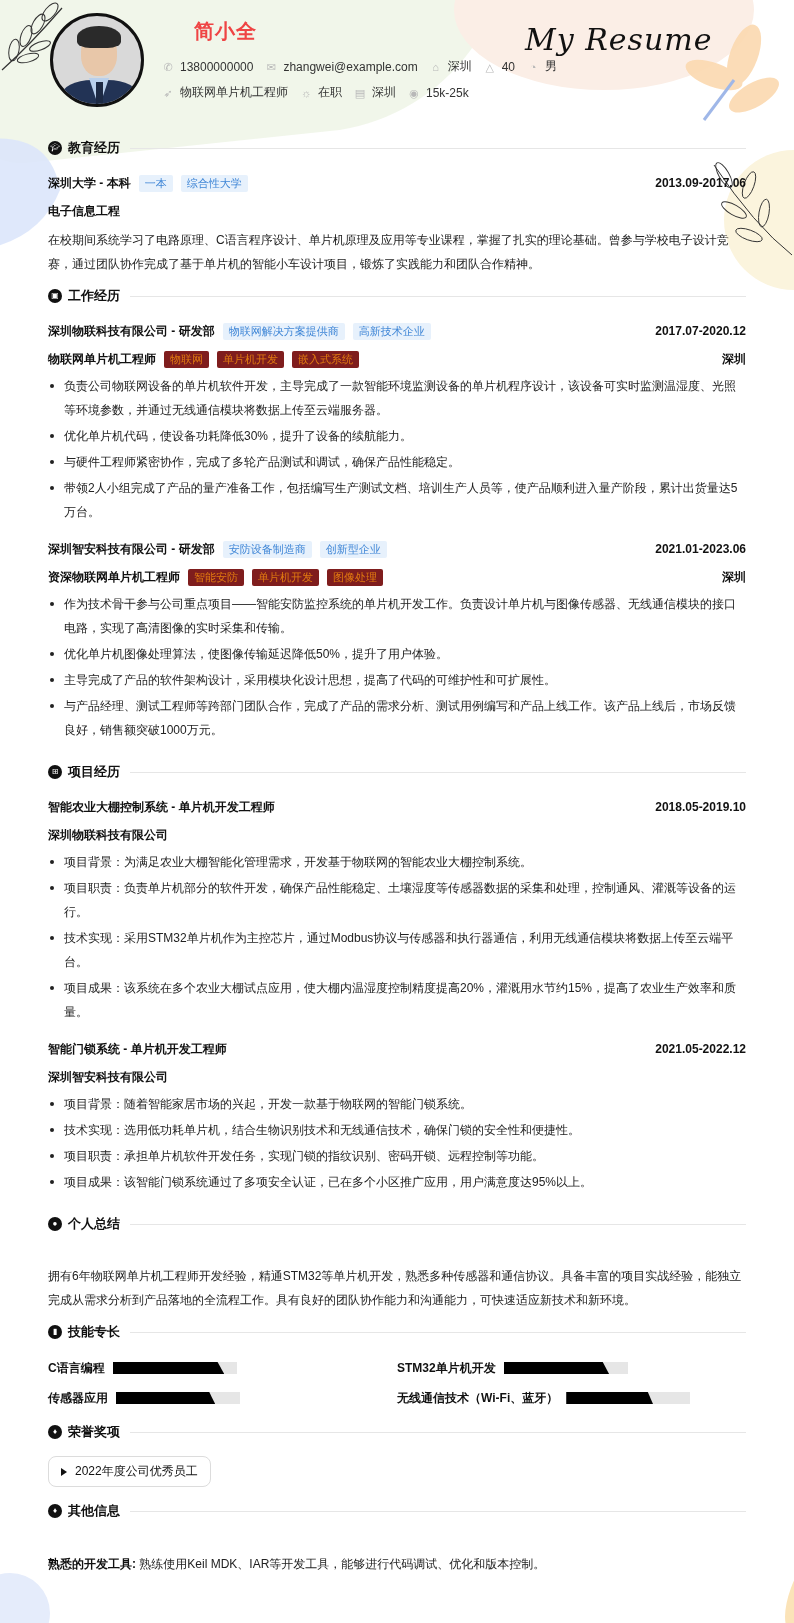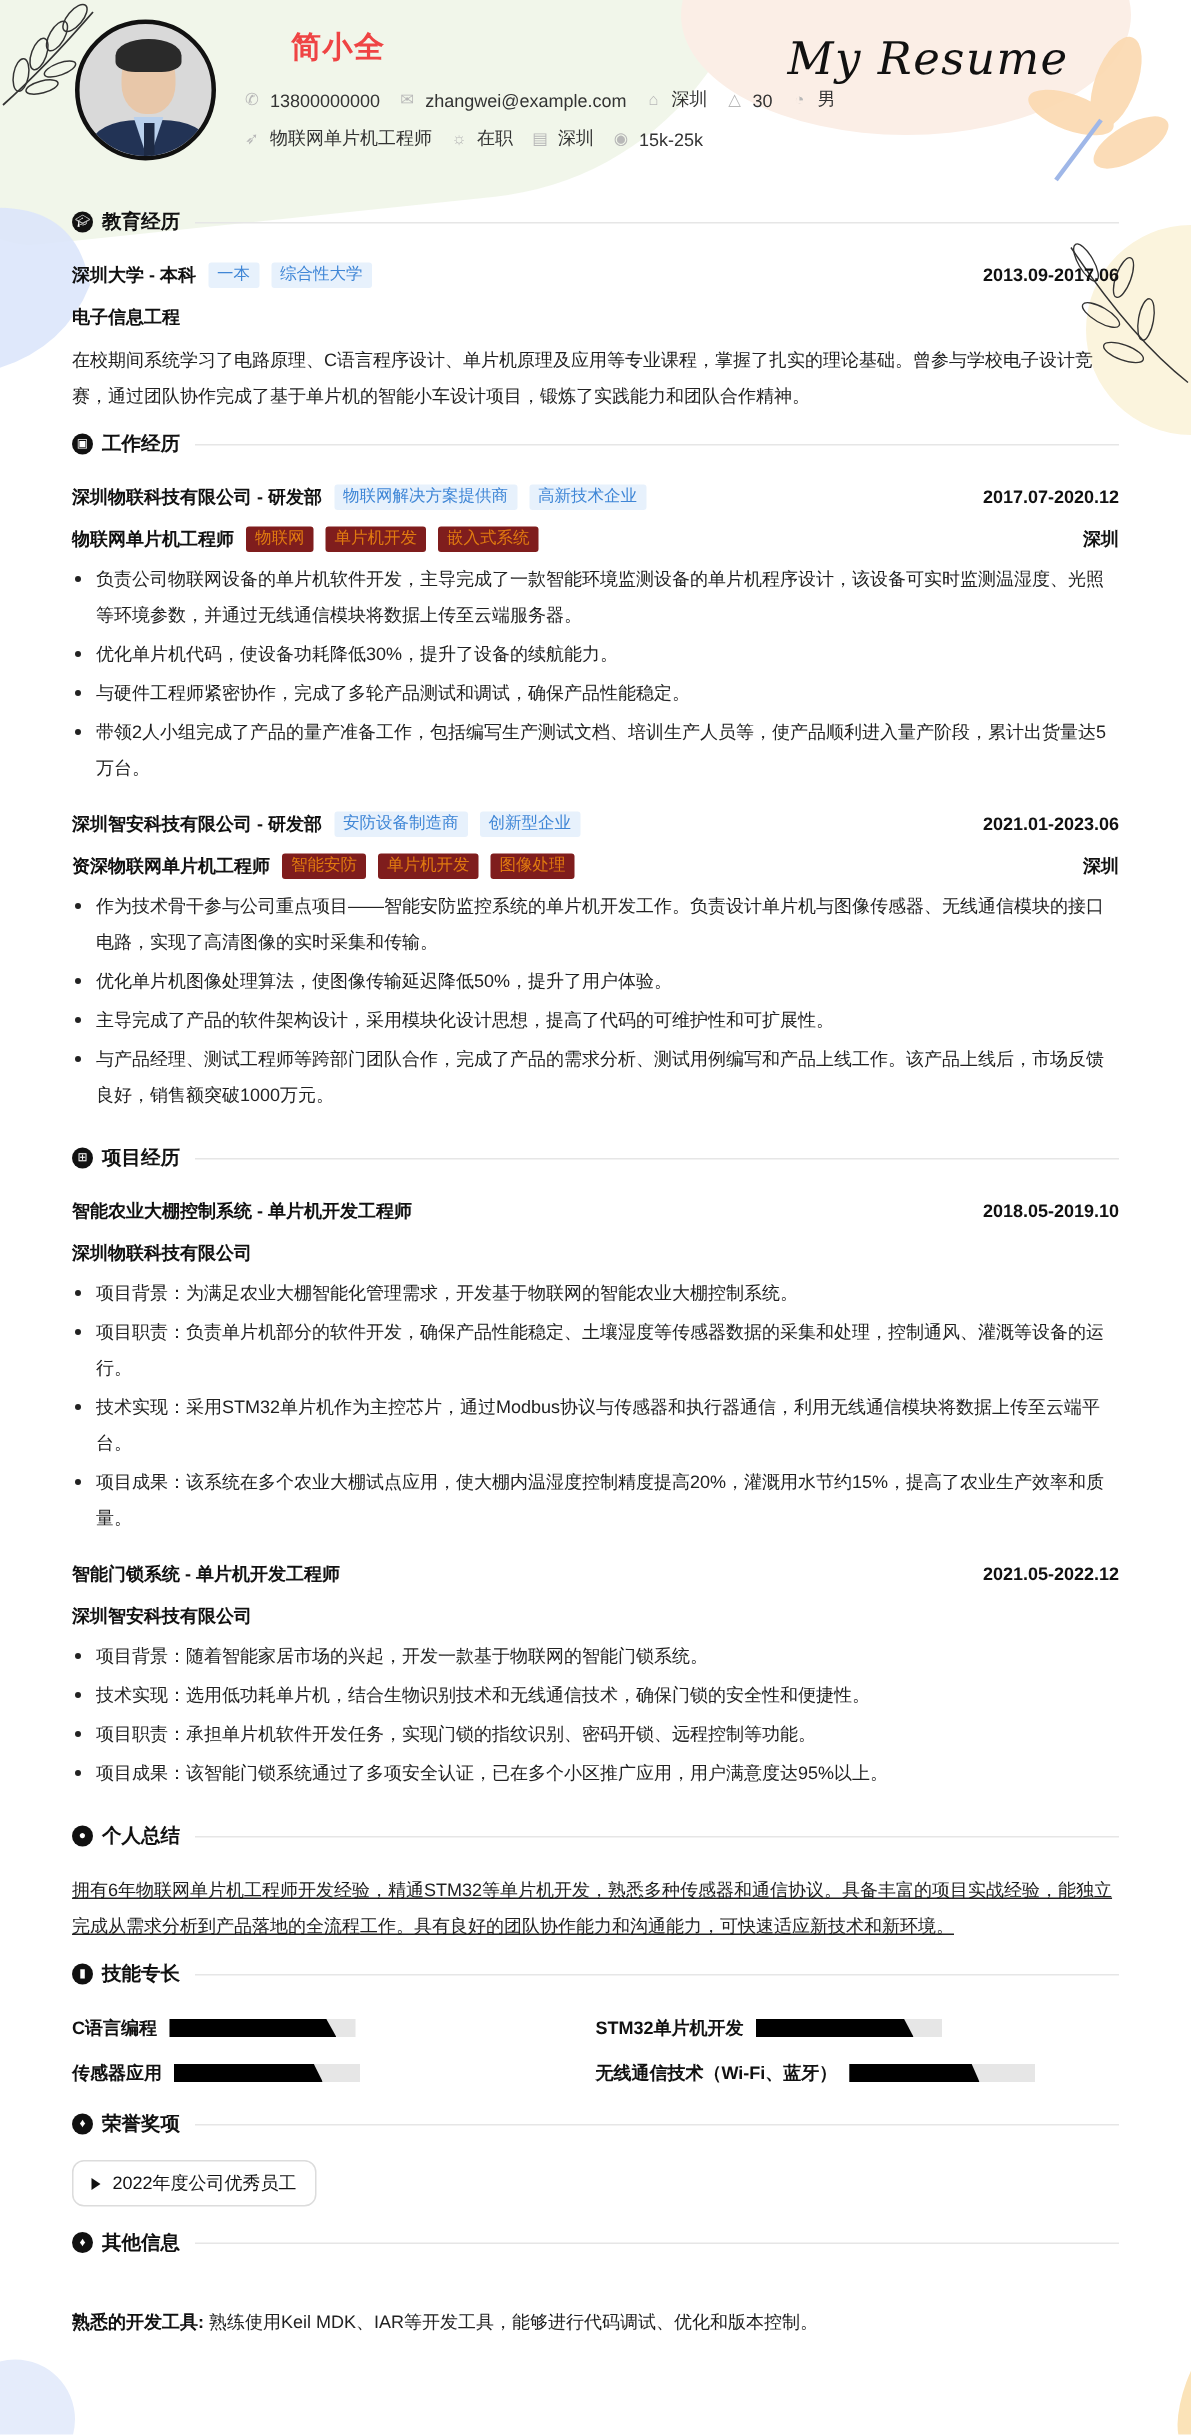--- a/index.html
+++ b/index.html
@@ -143,21 +143,21 @@
       <span class="info-item">
         <span class="info-icon">✉</span>
         <span>zhangwei@example.com</span>
       </span>
       <span class="info-item">
         <span class="info-icon">⌂</span>
         <span>深圳</span>
       </span>
       <span class="info-item">
         <span class="info-icon">△</span>
-        <span>30</span>
+        <span>40</span>
       </span>
       <span class="info-item">
         <span class="info-icon">◔</span>
         <span>男</span>
       </span>
     </div>
     <div class="info-row r2">
       <span class="info-item">
         <span class="info-icon">➶</span>
         <span>物联网单片机工程师</span>
@@ -298,21 +298,21 @@
       </ul>
     </div>
   </div>
 
   <div class="section" style="margin-top:18px;">
     <div class="section-title">
       <span class="sec-icon">●</span>
       <span class="sec-label">个人总结</span>
       <span class="sec-line"></span>
     </div>
-    <p class="para" style="margin-top:12px;text-decoration:underline;">拥有6年物联网单片机工程师开发经验，精通STM32等单片机开发，熟悉多种传感器和通信协议。具备丰富的项目实战经验，能独立完成从需求分析到产品落地的全流程工作。具有良好的团队协作能力和沟通能力，可快速适应新技术和新环境。</p>
+    <p class="para" style="margin-top:28px;">拥有6年物联网单片机工程师开发经验，精通STM32等单片机开发，熟悉多种传感器和通信协议。具备丰富的项目实战经验，能独立完成从需求分析到产品落地的全流程工作。具有良好的团队协作能力和沟通能力，可快速适应新技术和新环境。</p>
   </div>
 
   <div class="section" style="margin-top:8px;">
     <div class="section-title">
       <span class="sec-icon">▮</span>
       <span class="sec-label">技能专长</span>
       <span class="sec-line"></span>
     </div>
     <div class="skills">
       <div class="skill">

